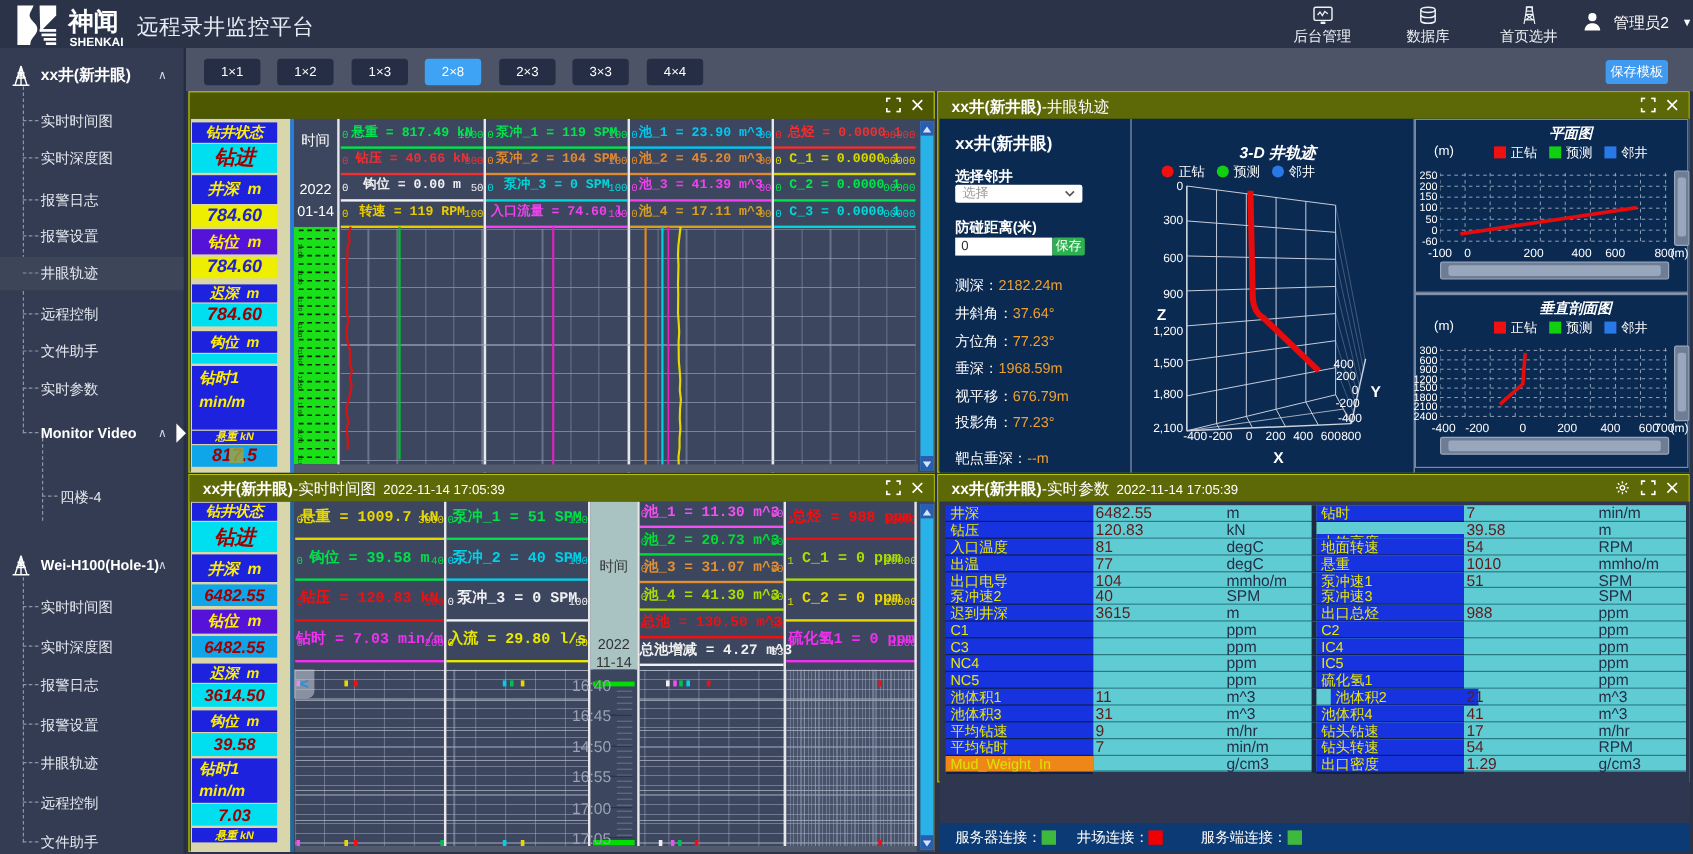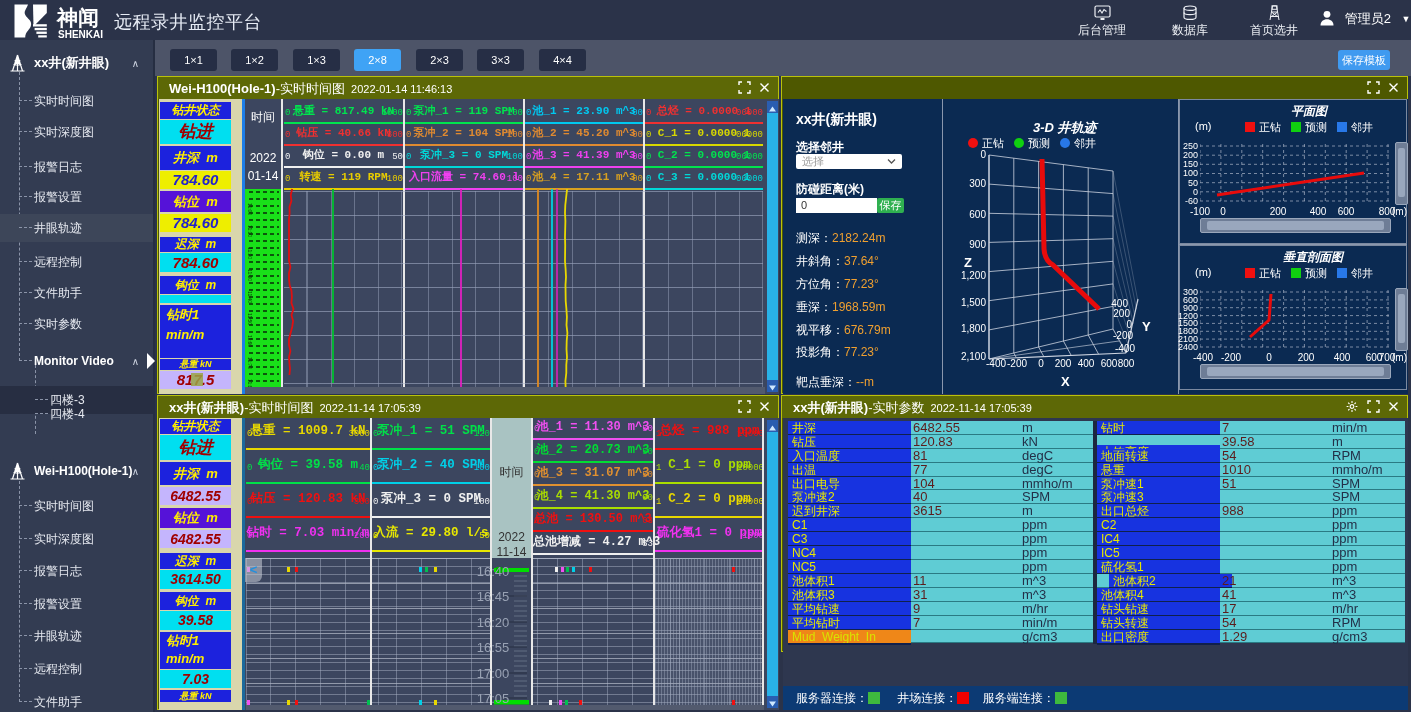--- a/index.html
+++ b/index.html
@@ -26,21 +26,21 @@
 #savebtn{left:1183px;top:10px;width:52px;height:20px;background:#3f9af0;border-radius:3px;color:#fff;font-size:11px;text-align:center;line-height:20px}
 .panel{position:absolute;border:1px solid #b9c20a;background:#4e5800}
 .ptitle{position:absolute;left:0;top:0;right:0;height:22px;background:#5d6806;color:#fff;font-size:13px;line-height:23px;padding-left:11px;white-space:nowrap}
 .ptitle .dt{font-size:11px;margin-left:6px}
 .picons{position:absolute;top:4px;height:14px}
 .picons svg{vertical-align:top;margin-left:8px}
 .lbox{position:absolute;left:1px;width:71px;text-align:center;font-style:italic;font-weight:bold;overflow:hidden;white-space:nowrap}
 .bblue{background:#1c22dd;color:#ffee00}
 .bpurp{background:#5512d8;color:#ffee00}
 .byel{background:#eeee00;color:#2222cc}
-.byelr{background:#c4b5fd;color:#a00000}
+.byelr{background:#0ea5e9;color:#a00000}
 .bcyan{background:#00dff0;color:#a00000}
 .wsep{position:absolute;background:#e8e8e8}
 .hdrlab{position:absolute;font-family:"Liberation Mono",monospace;font-weight:bold;white-space:nowrap;text-align:center}
 .hdrlab .lo{position:absolute;left:1px;bottom:-1px;font-size:9px;font-weight:normal}
 .hdrlab .hi{position:absolute;right:0px;bottom:-1px;font-size:9px;font-weight:normal}
 .vscroll{position:absolute;width:11px;background:#29b2e8}
 .varrow{position:absolute;left:0;width:11px;height:12px;background:#2a5db0;overflow:hidden}
 .navy{background:#0b2a52}
 .formlab{position:absolute;color:#fff;font-size:12px;font-weight:bold}
 .inforow{position:absolute;font-size:12px;color:#fff;white-space:nowrap}
@@ -138,24 +138,20 @@
 <div class="trow" style="top:270px;">
         <span class="dash"></span>
         <span class="lbl">实时参数</span>
       </div>
 <div class="trow" style="top:307px;font-weight:bold;color:#fff">
         <span class="dash"></span>
         <span class="lbl">Monitor Video</span>
         <span class="caret">∧</span>
       </div>
 <div class="abs" style="left:147px;top:313px;width:0;height:0;border-left:8px solid #fff;border-top:8px solid transparent;border-bottom:8px solid transparent"></div>
-<div class="trow trow2" style="top:346px;background:#272e42">
-        <span class="dash"></span>
-        <span class="lbl">四楼-3</span>
-      </div>
 <div class="trow trow2" style="top:360px">
         <span class="dash"></span>
         <span class="lbl">四楼-4</span>
       </div>
 <div class="trow proot" style="top:417px">
         <svg class="abs" style="left:8px;top:5px" width="19" height="18" viewBox="0 0 19 18">
           <path d="M9.5 1 L4.5 17 M9.5 1 L14.5 17 M9.5 1 v16 M6.7 6.5 h5.6 M5.6 11 h7.8 M6.7 6.5 l6.7 4.5 M12.3 6.5 l-6.7 4.5 M2.5 17 h14" fill="none" stroke="#fff" stroke-width="1.2"></path>
         </svg>
         <span class="lbl" style="font-size:12px">Wei-H100(Hole-1)</span>
         <span class="caret">∧</span>
@@ -193,21 +189,20 @@
 <div class="gbtn" style="left:15px">1×1</div>
 <div class="gbtn" style="left:76px">1×2</div>
 <div class="gbtn" style="left:138px">1×3</div>
 <div class="gbtn on" style="left:199px">2×8</div>
 <div class="gbtn" style="left:261px">2×3</div>
 <div class="gbtn" style="left:322px">3×3</div>
 <div class="gbtn" style="left:384px">4×4</div>
 <div class="abs" id="savebtn">保存模板</div>
 </div>
 <div class="panel" style="left:157px;top:76px;width:622px;height:318px">
-<div class="ptitle"><b>Wei-H100(Hole-1)</b>-实时时间图<span class="dt">2022-01-14 11:46:13</span></div>
 <div class="picons" style="right:8px"><svg width="13" height="13" viewBox="0 0 13 13">
           <path d="M1 4 V1 h3 M9 1 h3 v3 M12 9 v3 H9 M4 12 H1 V9" fill="none" stroke="#fff" stroke-width="1.4"></path>
         </svg><svg width="11" height="13" viewBox="0 0 11 13">
           <path d="M1.5 2.5 L9.5 10.5 M9.5 2.5 L1.5 10.5" stroke="#fff" stroke-width="1.4"></path>
         </svg></div>
 <div class="abs" style="left:1px;top:22px;width:620px;height:295px;background:#3c465f;overflow:hidden">
 <div class="abs" style="left:0;top:0;width:83px;height:295px;background:#d9d6ac"></div>
 <div class="lbox bblue" style="top:3px;height:17px;font-size:12px;line-height:17px;">钻井状态</div>
 <div class="lbox bcyan" style="top:21px;height:24px;font-size:17px;line-height:24px;">钻进</div>
 <div class="lbox bblue" style="top:47px;height:24px;font-size:13px;line-height:24px;">井深&nbsp;&nbsp;m</div>
@@ -307,20 +302,21 @@
 <div class="varrow" style="top:0"><svg width="11" height="12">
               <path d="M5.5 3.5 L9 8.5 H2 z" fill="#cfe8ff"></path>
             </svg></div>
 <div class="varrow" style="bottom:0"><svg width="11" height="12">
               <path d="M5.5 8.5 L2 3.5 h7 z" fill="#cfe8ff"></path>
             </svg></div>
 </div>
 </div>
     </div>
 <div class="panel" style="left:781px;top:76px;width:627px;height:318px">
+<div class="ptitle"><b>xx井(新井眼)</b>-井眼轨迹</div>
 <div class="picons" style="right:8px"><svg width="13" height="13" viewBox="0 0 13 13">
           <path d="M1 4 V1 h3 M9 1 h3 v3 M12 9 v3 H9 M4 12 H1 V9" fill="none" stroke="#fff" stroke-width="1.4"></path>
         </svg><svg width="11" height="13" viewBox="0 0 11 13">
           <path d="M1.5 2.5 L9.5 10.5 M9.5 2.5 L1.5 10.5" stroke="#fff" stroke-width="1.4"></path>
         </svg></div>
 <div class="abs navy" style="left:1px;top:22px;width:625px;height:295px;overflow:hidden">
 <div class="abs" style="left:159px;top:0;width:1px;height:295px;background:#8a97ad"></div>
 <div class="abs" style="left:395px;top:0;width:1px;height:295px;background:#8a97ad"></div>
 <div class="formlab" style="left:13px;top:12px;font-size:14px">xx井(新井眼)</div>
 <div class="formlab" style="left:13px;top:40px">选择邻井</div>
@@ -585,21 +581,21 @@
 <line x1="8" y1="64" x2="33" y2="64" stroke="#2a3347" stroke-width="1.2"></line>
 <line x1="8" y1="89" x2="33" y2="89" stroke="#2a3347" stroke-width="1.2"></line>
 <line x1="8" y1="115" x2="33" y2="115" stroke="#2a3347" stroke-width="1.2"></line>
 <line x1="8" y1="140" x2="33" y2="140" stroke="#2a3347" stroke-width="1.2"></line>
 <rect x="0" y="10" width="35" height="4" fill="#00dd00"></rect>
           <rect x="2" y="9" width="6" height="6" fill="#00aa00"></rect>
 <rect x="0" y="142" width="35" height="4.5" fill="#00dd00"></rect>
 </svg>
 <div class="abs" style="left:315px;top:146px;width:38px;text-align:center;color:#99a2b4;font-size:13px">16:40</div>
 <div class="abs" style="left:315px;top:171px;width:38px;text-align:center;color:#99a2b4;font-size:13px">16:45</div>
-<div class="abs" style="left:315px;top:197px;width:38px;text-align:center;color:#99a2b4;font-size:13px">16:20</div>
+<div class="abs" style="left:315px;top:197px;width:38px;text-align:center;color:#99a2b4;font-size:13px">14:50</div>
 <div class="abs" style="left:315px;top:222px;width:38px;text-align:center;color:#99a2b4;font-size:13px">16:55</div>
 <div class="abs" style="left:315px;top:248px;width:38px;text-align:center;color:#99a2b4;font-size:13px">17:00</div>
 <div class="abs" style="left:315px;top:273px;width:38px;text-align:center;color:#99a2b4;font-size:13px">17:05</div>
 <div class="abs" style="left:88px;top:149px;width:3px;height:5px;background:#f050f0"></div>
 <div class="abs" style="left:128px;top:149px;width:3px;height:5px;background:#e8d800"></div>
 <div class="abs" style="left:136px;top:149px;width:3px;height:5px;background:#f01010"></div>
 <div class="abs" style="left:260px;top:149px;width:3px;height:5px;background:#00d0e8"></div>
 <div class="abs" style="left:266px;top:149px;width:3px;height:5px;background:#00c050"></div>
 <div class="abs" style="left:275px;top:149px;width:3px;height:5px;background:#e8d800"></div>
 <div class="abs" style="left:396px;top:149px;width:3px;height:5px;background:#f0f0f0"></div>
@@ -756,16 +752,16 @@
 <div class="abs" style="left:128px;top:212px;width:494px;height:13px;background:#5fccd4;border-bottom:1px solid #2a7a84"></div>
 <div class="t4lab" style="left:5px;top:212px;width:123px;height:13px;background:#ef8718;color:#d8e400">Mud_Weight_In</div>
 <div class="t4lab" style="left:314px;top:212px;width:123px;height:13px">出口密度</div>
 <div class="t4txt t4u" style="left:239px;top:212px">g/cm3</div>
 <div class="abs" style="left:310px;top:212px;width:4px;height:14px;background:#1d2740"></div>
 <div class="t4txt" style="left:439px;top:212px">1.29</div>
 <div class="t4txt t4u" style="left:549px;top:212px">g/cm3</div>
 <div class="abs" style="left:0;top:268px;width:625px;height:24px;background:#0c3a74;color:#fff;font-size:12px;line-height:24px">
 <span style="margin-left:13px">服务器连接：</span><span style="display:inline-block;width:12px;height:12px;background:#3eb93e;vertical-align:-2px"></span>
 <span style="margin-left:14px">井场连接：</span><span style="display:inline-block;width:12px;height:12px;background:#f00000;vertical-align:-2px"></span>
-<span style="margin-left:10px">服务端连接：</span><span style="display:inline-block;width:12px;height:12px;background:#3eb93e;vertical-align:-2px"></span>
+<span style="margin-left:28px">服务端连接：</span><span style="display:inline-block;width:12px;height:12px;background:#3eb93e;vertical-align:-2px"></span>
 </div>
 </div>
     </div>
 </div>
 </body></html>

